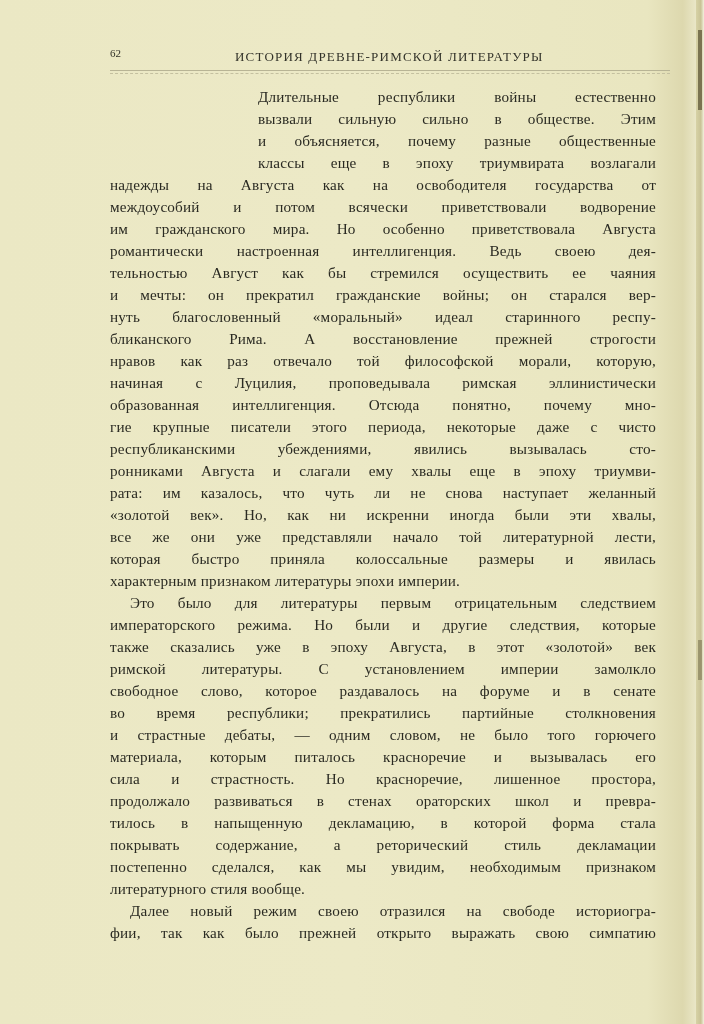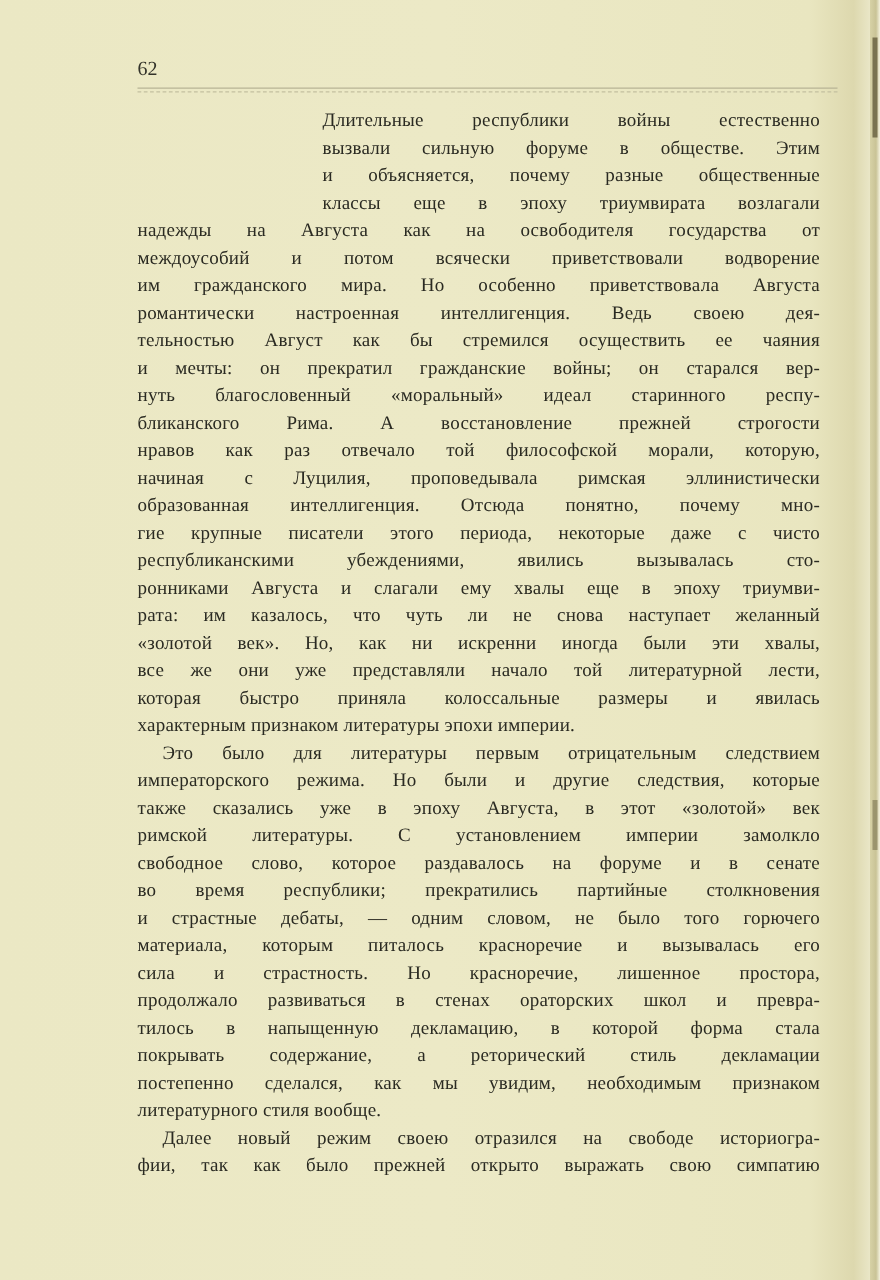--- a/index.html
+++ b/index.html
@@ -19,21 +19,21 @@
     background: linear-gradient(90deg, #d7d2a6, #c9c396 60%, #f4f2de);
   }
   .edge-mark {
     position: absolute; right: 2px; width: 4px; background: #7a7350;
   }
   .header {
     position: absolute; left: 110px; top: 47px; width: 545px; height: 20px;
   }
   .page-number {
     position: absolute; left: 0; top: 0;
-    font-size: 16px; color: #33332a;
+    font-size: 11px; color: #33332a;
   }
   .running-title {
     position: absolute; left: 125px; top: 2px;
     font-size: 13px; letter-spacing: 1.2px; color: #33332a;
   }
   .header-rule {
     position: absolute; left: 110px; top: 70px; width: 560px; height: 0;
     border-top: 1px solid #b8b495;
   }
   .header-rule2 {
@@ -60,28 +60,29 @@
 <body>
 
 <div class="page">
   <div class="edge">
     <div class="edge-mark" style="top:30px;height:80px;"></div>
     <div class="edge-mark" style="top:640px;height:40px;opacity:0.6;"></div>
   </div>
 
   <div class="header">
     <span class="page-number">62</span>
+    <span class="running-title">ИСТОРИЯ ДРЕВНЕ-РИМСКОЙ ЛИТЕРАТУРЫ</span>
   </div>
   <div class="header-rule"></div>
   <div class="header-rule2"></div>
 
 
   <div>
     <div class="line indent-first" style="top:86px">Длительные республики войны естественно</div>
-    <div class="line indent-first" style="top:108px">вызвали сильную форуме в обществе. Этим</div>
+    <div class="line indent-first" style="top:108px">вызвали сильную сильно в обществе. Этим</div>
     <div class="line indent-first" style="top:130px">и объясняется, почему разные общественные</div>
     <div class="line indent-first" style="top:152px">классы еще в эпоху триумвирата возлагали</div>
     <div class="line" style="top:174px">надежды на Августа как на освободителя государства от</div>
     <div class="line" style="top:196px">междоусобий и потом всячески приветствовали водворение</div>
     <div class="line" style="top:218px">им гражданского мира. Но особенно приветствовала Августа</div>
     <div class="line" style="top:240px">романтически настроенная интеллигенция. Ведь своею дея-</div>
     <div class="line" style="top:262px">тельностью Август как бы стремился осуществить ее чаяния</div>
     <div class="line" style="top:284px">и мечты: он прекратил гражданские войны; он старался вер-</div>
     <div class="line" style="top:306px">нуть благословенный «моральный» идеал старинного респу-</div>
     <div class="line" style="top:328px">бликанского Рима. А восстановление прежней строгости</div>

